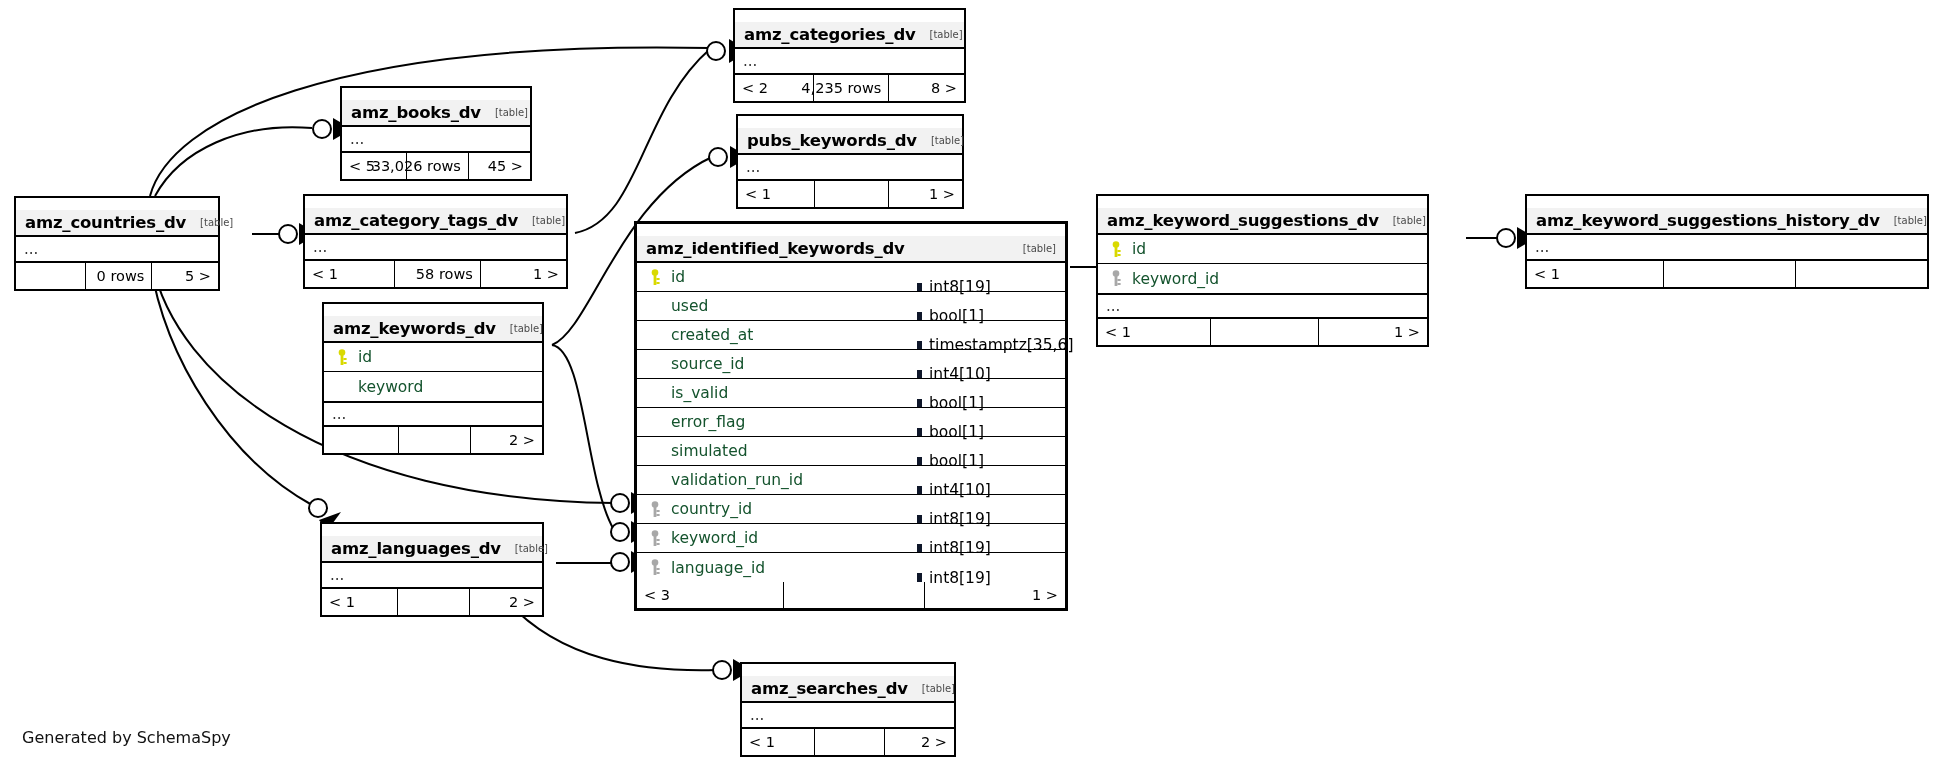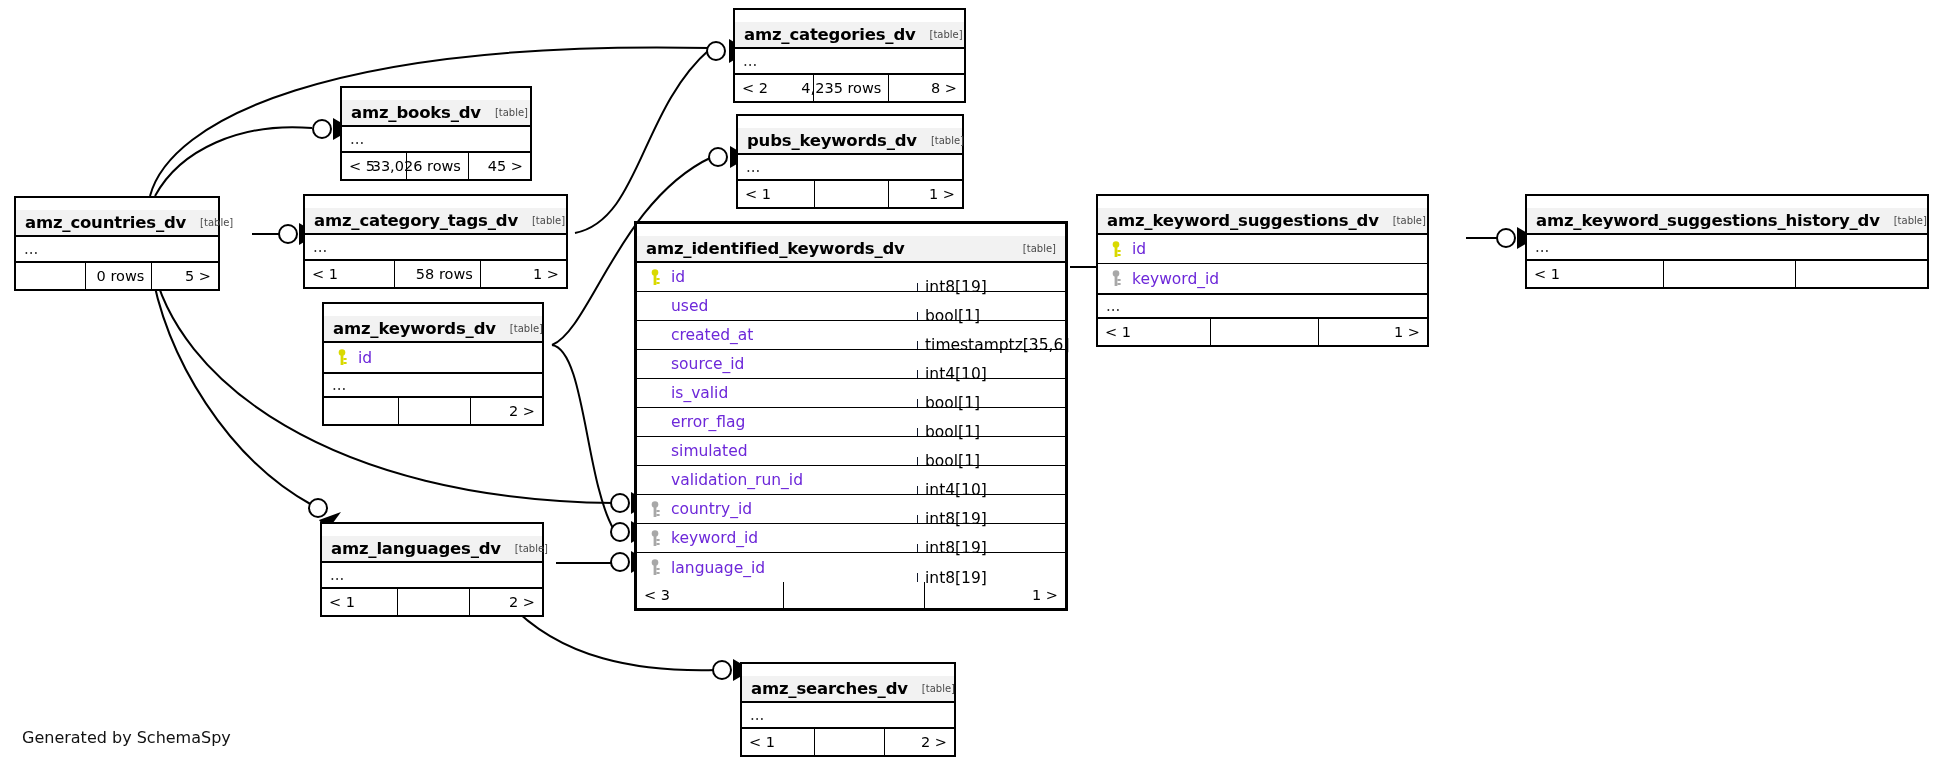--- a/index.html
+++ b/index.html
@@ -12,23 +12,23 @@
             background:#f2f2f2;border-bottom:2px solid #000;
             padding:3px 9px;box-sizing:border-box;white-space:nowrap;margin-top:12px;}
   .tbl-name{font-weight:bold;font-size:16.5px;color:#000;letter-spacing:-0.2px;}
   .tbl-kind{font-size:10px;color:#4a4a4a;padding-left:14px;}
 
   .rows{display:block;}
   .row{display:flex;align-items:stretch;border-bottom:1px solid #000;box-sizing:border-box;height:29px;}
   .row:last-child{border-bottom:none;}
   .row.thickbot{border-bottom-width:2px;}
   .cell-name{flex:1 1 auto;display:flex;align-items:center;gap:0;padding:0 8px;
-             font-size:15.5px;color:#6d28d9;white-space:nowrap;overflow:hidden;}
+             font-size:15.5px;color:#14532d;white-space:nowrap;overflow:hidden;}
   .cell-type{flex:0 0 auto;width:148px;display:flex;align-items:center;padding:0 7px;
-             font-size:15.5px;color:#000;border-left:1px solid #0f172a;white-space:nowrap;box-sizing:border-box;margin-top:20px;}
+             font-size:15.5px;color:#000;border-left:5px solid #0f172a;white-space:nowrap;box-sizing:border-box;margin-top:20px;}
   .keyslot{width:22px;flex:0 0 22px;display:flex;align-items:center;justify-content:center;}
   .indent{width:22px;flex:0 0 22px;}
   .colname{padding-left:4px;}
 
   .ellipsis-row{border-top:2px solid #000;border-bottom:2px solid #000;height:26px;
                 display:flex;align-items:center;padding:0 8px;font-size:15px;color:#333;box-sizing:border-box;}
   .ellipsis-row.noTop{border-top:none;}
 
   .footer{display:flex;height:26px;box-sizing:border-box;}
   .fcell{display:flex;align-items:center;font-size:14.5px;color:#000;padding:0 7px;
@@ -184,20 +184,26 @@
                 <svg class="key" width="11" height="17" viewBox="0 0 11 17">
                   <circle cx="4" cy="3.6" r="3.3" fill="#d9d900"></circle>
                   <rect x="2.6" y="5" width="2.8" height="11" fill="#d9d900"></rect>
                   <rect x="5.4" y="9" width="3.2" height="2" fill="#d9d900"></rect>
                   <rect x="5.4" y="13" width="3.2" height="2" fill="#d9d900"></rect>
                 </svg>
               </span>
               <span class="colname">id</span>
             </div>
           </div>
+          <div class="row">
+            <div class="cell-name">
+              <span class="indent"></span>
+              <span class="colname">keyword</span>
+            </div>
+          </div>
         </div>
         <div class="ellipsis-row">...</div>
         <div class="footer">
           <div class="fcell f-left" style="width:34%"></div>
           <div class="fcell f-right" style="width:33%"></div>
           <div class="fcell f-right" style="width:33%">2 &gt;</div>
         </div>
       </div>
       <div class="tbl" style="left: 320px; top: 522px; width: 224px;">
         <div class="tbl-head">

